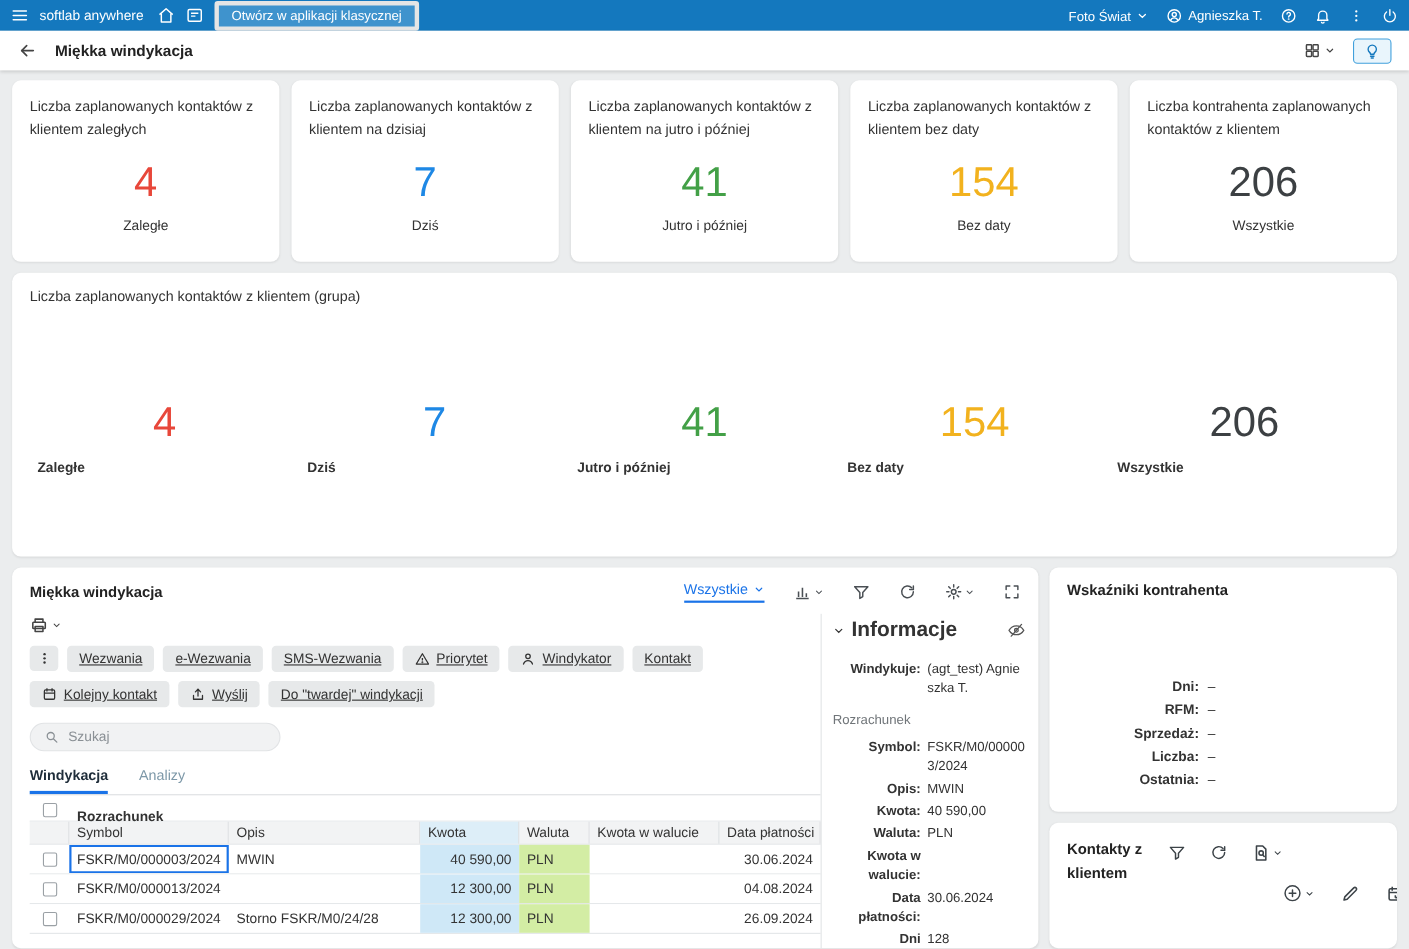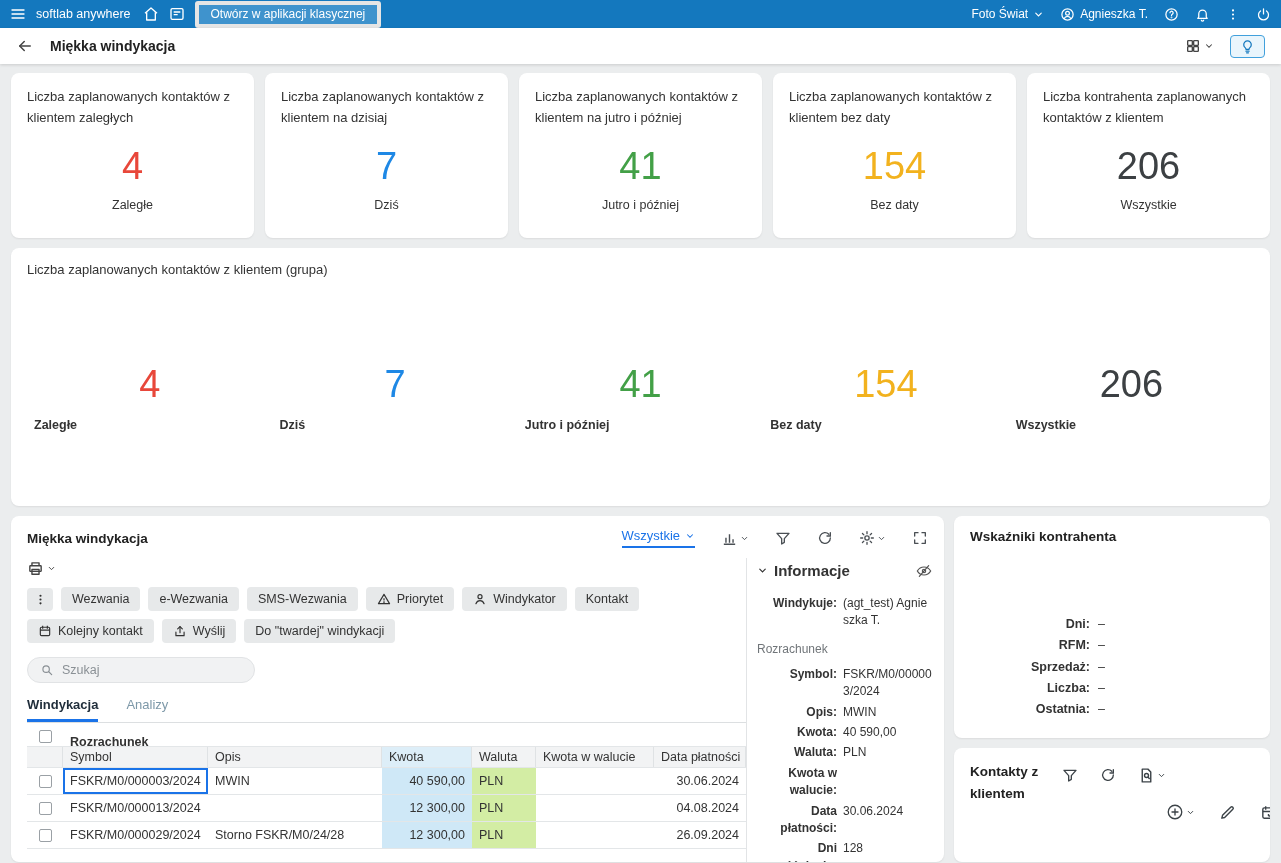--- a/index.html
+++ b/index.html
@@ -20,21 +20,21 @@
   }
   .topbar .iconbtn { display:flex; align-items:center; color:#fff; cursor:pointer; }
   .app-name { font-size:12.5px; margin-right:2px; }
   .open-classic {
     background:#3f93cd; border:4px solid #e5e5e5; color:#fff;
     font-size:12px; padding:2px 12px 3px; border-radius:3px; cursor:pointer;
     font-family:"Liberation Sans",sans-serif;
   }
   .topbar .spacer { flex:1; }
   .tb-group { display:flex; align-items:center; gap:5px; cursor:pointer; }
-  .topbar .right { display:flex; align-items:center; gap:16px; }
+  .topbar .right { display:flex; align-items:flex-end; gap:16px; }
 
   
   .header {
     height:36px; background:#fff; display:flex; align-items:center;
     padding:0 16px; gap:16px; box-shadow:0 1px 3px rgba(0,0,0,.14);
     position:relative; z-index:5;
   }
   .header .title { font-size:14px; font-weight:700; color:#222; }
   .header .spacer { flex:1; }
   .hdr-ctrl { display:flex; align-items:center; gap:3px; color:#444; cursor:pointer; }
@@ -72,21 +72,21 @@
     color:#1a73e8; font-size:13px; display:flex; align-items:center; gap:5px;
     border-bottom:2px solid #1a73e8; padding-bottom:3px; cursor:pointer;
   }
   .ctrl { display:flex; align-items:center; gap:2px; cursor:pointer; }
 
   .panel-body { display:flex; flex:1; margin-top:10px; min-height:0; }
   .main-area { flex:1; padding-left:16px; display:flex; flex-direction:column; min-width:0; }
 
   .print-row { display:flex; align-items:center; gap:3px; color:#444; margin:2px 0 10px; cursor:pointer; }
 
-  .btn-row { display:flex; gap:8px; margin-bottom:8px; align-items:flex-end; }
+  .btn-row { display:flex; gap:8px; margin-bottom:8px; align-items:flex-start;text-decoration:underline; }
   .tbtn {
     background:#e7e9ea; border:none; border-radius:4px; padding:5px 11px;
     font-size:12.5px; color:#333; display:inline-flex; align-items:center; gap:6px;
     font-family:"Liberation Sans",sans-serif; cursor:pointer; white-space:nowrap;
   }
   .tbtn.sq { width:26px; justify-content:center; padding:5px 0; }
 
   .search {
     width:228px; background:#f1f2f3; border:1px solid #e1e3e5; border-radius:16px;
     display:flex; align-items:center; gap:8px; padding:5px 12px; margin:6px 0 2px;
@@ -115,21 +115,21 @@
   .col-cb { justify-content:center; }
   .num { justify-content:flex-end; }
   .cell-kwota { background:#cfe8f7; }
   .th.cell-kwota { background:#ddeef8; }
   .cell-waluta { background:#d3eda4; }
   .td.sel { box-shadow:inset 0 0 0 2px #1a73e8; }
 
   
   .info-area { width:198px; border-left:1px solid #e2e4e6; padding:4px 12px 0 10px; font-size:12px; overflow:hidden; }
   .info-head { display:flex; align-items:center; gap:6px; color:#333; }
-  .info-title { font-size:15px; font-weight:700; }
+  .info-title { font-size:19px; font-weight:700; }
   .info-head .spacer { flex:1; }
   .f-row { display:flex; line-height:1.45; margin-bottom:3px; }
   .f-label { width:86px; text-align:right; font-weight:700; padding-right:6px; flex-shrink:0; }
   .f-value { width:92px; word-break:break-all; }
   .info-section { color:#707579; margin:12px 0 10px; font-size:12px; }
   .info-fields { margin-top:16px; }
 
   
   .right-col { flex:1; display:flex; flex-direction:column; gap:10px; min-width:0; }
   .side-card { padding:13px 16px; }

